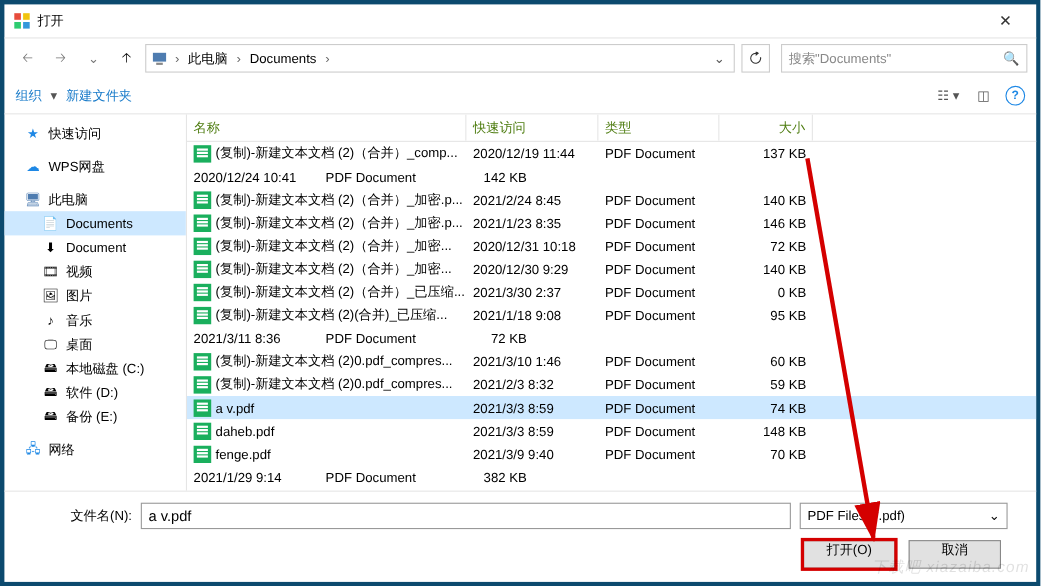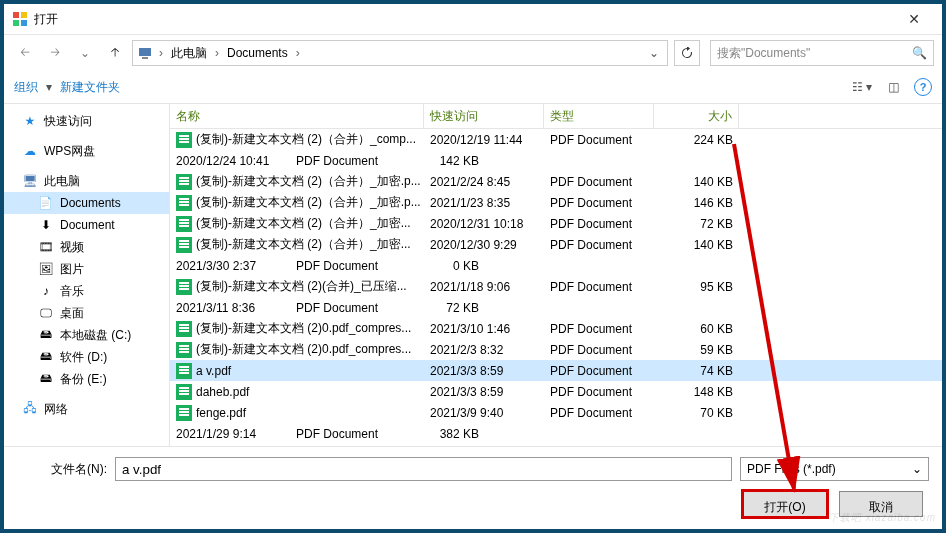--- a/index.html
+++ b/index.html
@@ -39,31 +39,31 @@
 .header>div{padding:0 6px;border-right:1px solid #e5e5e5;height:100%;display:flex;align-items:center;box-sizing:border-box}
 .col-name{width:254px}.col-date{width:120px}.col-type{width:110px}.col-size{width:85px;justify-content:flex-end}
 .filelist{flex:1;overflow:auto}
 .row{height:21px;display:flex;align-items:center;cursor:default}
 .row.selected{background:#cde8ff}
 .row>div{padding:0 6px;box-sizing:border-box;white-space:nowrap;overflow:hidden;text-overflow:ellipsis}
 .r-name{width:254px;display:flex;align-items:center;gap:4px}
 .r-date{width:120px}.r-type{width:110px}.r-size{width:85px;text-align:right}
 .pdf-icon{width:16px;height:16px;background:#1aaf5d;display:inline-block;position:relative;flex-shrink:0}
 .pdf-icon::after{content:"";position:absolute;top:3px;left:3px;right:3px;height:2px;background:#fff;box-shadow:0 3px 0 #fff,0 6px 0 #fff}
-.footer{border-top:1px solid #e5e5e5;padding:10px 13px 12px;display:flex;flex-direction:column;gap:10px}
+.footer{border-top:1px solid #e5e5e5;padding:10px 26px 12px;display:flex;flex-direction:column;gap:10px}
 .fn-row{display:flex;align-items:center;gap:8px}
 .fn-label{width:90px;text-align:right}
 .fn-input{flex:1;height:22px;border:1px solid #999;padding:0 6px;background:#fff}
 .ft-select{width:175px;height:22px;border:1px solid #999;padding:0 6px;display:flex;align-items:center;justify-content:space-between;background:#fff}
 .btn-row{display:flex;justify-content:flex-end;gap:12px;padding-right:6px}
-.btn{min-width:82px;height:24px;border:1px solid #888;background:#e1e1e1;display:flex;align-items:flex-end;justify-content:center;cursor:pointer}
+.btn{min-width:82px;height:24px;border:1px solid #888;background:#e1e1e1;display:flex;align-items:flex-start;justify-content:center;cursor:pointer}
 .btn.primary{outline:3px solid #d40000;outline-offset:-1px}
 .arrow-annot{position:absolute;pointer-events:none}
 svg{display:block}
-.watermark{position:absolute;right:6px;bottom:4px;font-size:10px;color:rgba(0,0,0,0.12);font-style:italic;letter-spacing:1px}
+.watermark{position:absolute;right:6px;bottom:4px;font-size:14px;color:rgba(0,0,0,0.12);font-style:italic;letter-spacing:1px}
 </style>
 </head>
 <body>
 
 <div class="window">
 
   <div class="titlebar">
     <span class="app-icon">
       <svg viewBox="0 0 16 16">
           <rect x="1" y="1" width="6" height="6" fill="#e74c3c"></rect>
@@ -191,21 +191,21 @@
         <div class="col-size">大小</div>
       </div>
       <div class="filelist" id="filelist">
           <div class="row">
             <div class="r-name">
               <span class="pdf-icon"></span>
               <span>(复制)-新建文本文档 (2)（合并）_comp...</span>
             </div>
             <div class="r-date">2020/12/19 11:44</div>
             <div class="r-type">PDF Document</div>
-            <div class="r-size">224 KB</div>
+            <div class="r-size">137 KB</div>
           </div>
           <div class="row">
             <div class="r-date">2020/12/24 10:41</div>
             <div class="r-type">PDF Document</div>
             <div class="r-size">142 KB</div>
           </div>
           <div class="row">
             <div class="r-name">
               <span class="pdf-icon"></span>
               <span>(复制)-新建文本文档 (2)（合并）_加密.p...</span>
@@ -235,30 +235,34 @@
           <div class="row">
             <div class="r-name">
               <span class="pdf-icon"></span>
               <span>(复制)-新建文本文档 (2)（合并）_加密...</span>
             </div>
             <div class="r-date">2020/12/30 9:29</div>
             <div class="r-type">PDF Document</div>
             <div class="r-size">140 KB</div>
           </div>
           <div class="row">
+            <div class="r-name">
+              <span class="pdf-icon"></span>
+              <span>(复制)-新建文本文档 (2)（合并）_已压缩...</span>
+            </div>
             <div class="r-date">2021/3/30 2:37</div>
             <div class="r-type">PDF Document</div>
             <div class="r-size">0 KB</div>
           </div>
           <div class="row">
             <div class="r-name">
               <span class="pdf-icon"></span>
               <span>(复制)-新建文本文档 (2)(合并)_已压缩...</span>
             </div>
-            <div class="r-date">2021/1/18 9:06</div>
+            <div class="r-date">2021/1/18 9:08</div>
             <div class="r-type">PDF Document</div>
             <div class="r-size">95 KB</div>
           </div>
           <div class="row">
             <div class="r-date">2021/3/11 8:36</div>
             <div class="r-type">PDF Document</div>
             <div class="r-size">72 KB</div>
           </div>
           <div class="row">
             <div class="r-name">

